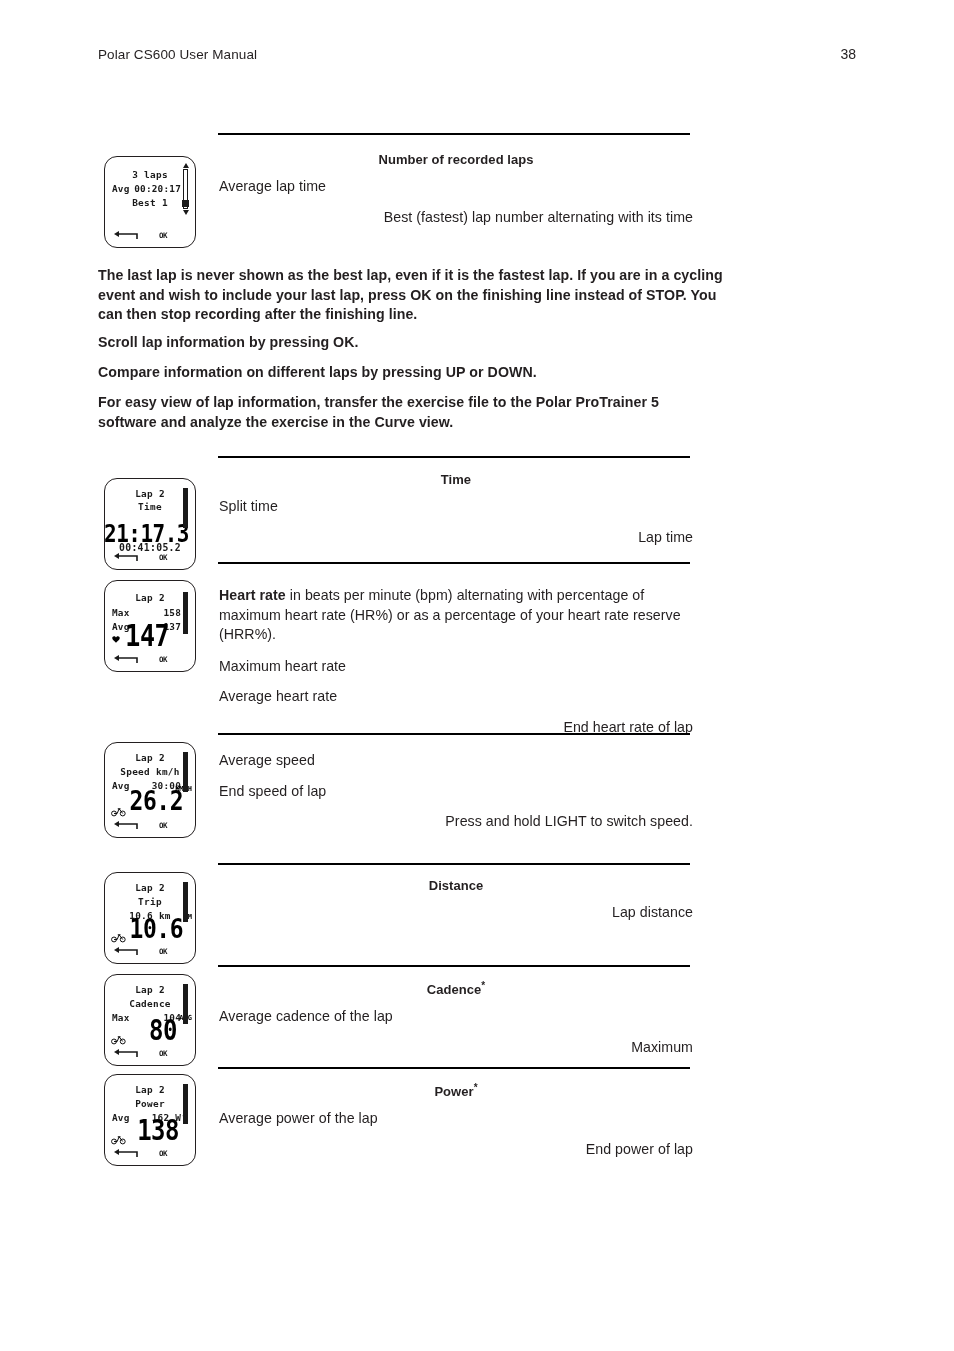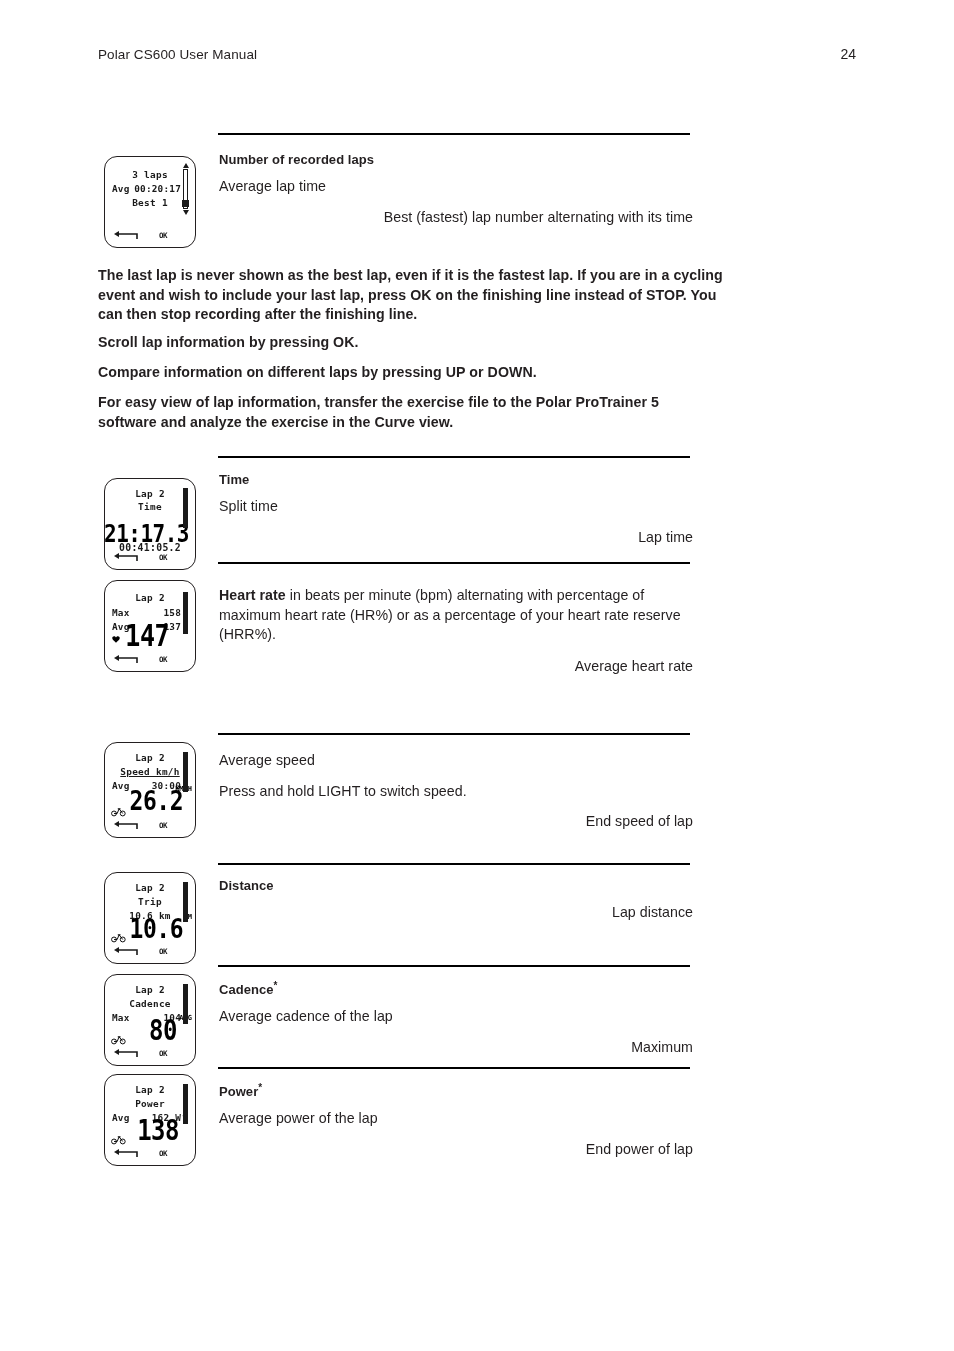--- a/index.html
+++ b/index.html
@@ -64,21 +64,21 @@
     font-size: 14.2px;
     line-height: 19.5px;
     color: #231f20;
     letter-spacing: 0.05px;
   }
   .section-block {
     position: absolute;
     left: 219px;
     width: 474px;
   }
-  .section-block .section-head { margin-bottom: 10px; }
+  .section-block .section-head { margin-bottom: 10px; text-align: center; }
   .section-block .section-line { margin-bottom: 11px; }
   .section-block .section-line:last-child { margin-bottom: 0; text-align: right; }
   .inline-bold { font-weight: bold; }
   .sup-star {
     font-size: 10px;
     vertical-align: super;
     font-weight: bold;
   }
 
   
@@ -235,21 +235,21 @@
     bottom: 20px;
     width: 15px;
     height: 11px;
   }
 </style>
 </head>
 <body>
 
 <div class="page-header">
   <div class="header-title">Polar CS600 User Manual</div>
-  <div class="header-pageno">24</div>
+  <div class="header-pageno">38</div>
 </div>
 
 <div class="rule" style="top:133px;"></div>
 
 <div class="watch" style="left:104px; top:156px;">
   <div class="watch-screen">
     <div class="lcd-line" style="top:12px;">3 laps</div>
     <div class="lcd-row" style="top:26px;">
       <span>Avg</span>
       <span>00:20:17</span>
@@ -334,29 +334,31 @@
         <path d="M1 4 L6 1 L6 7 Z" fill="#1a1a1a"></path>
         <path d="M5 4 H24 V9" stroke="#1a1a1a" stroke-width="1.6" fill="none"></path>
       </svg>
       <div class="btn-ok">OK</div>
     </div>
   </div>
 </div>
 
 <div class="section-block" style="top:586px;">
   <div class="section-line" style="margin-bottom:12px;"><span class="inline-bold">Heart rate</span><span> in beats per minute (bpm) alternating with percentage of maximum heart rate (HR%) or as a percentage of your heart rate reserve (HRR%).</span></div>
+  <div class="section-line">Maximum heart rate</div>
   <div class="section-line">Average heart rate</div>
+  <div class="section-line">End heart rate of lap</div>
 </div>
 
 <div class="rule" style="top:733px;"></div>
 
 <div class="watch" style="left:104px; top:742px; height:96px;">
   <div class="watch-screen">
     <div class="lcd-line" style="top:9px;">Lap 2</div>
-    <div class="lcd-line" style="top:23px;text-decoration:underline;">Speed km/h</div>
+    <div class="lcd-line" style="top:23px;">Speed km/h</div>
     <div class="lcd-row" style="top:37px;">
       <span>Avg</span>
       <span>30:00</span>
     </div>
     <div class="lcd-big" style="bottom:22px; right:12px; font-size:23px;">26.2</div>
     <div class="lcd-unit" style="right:3px; bottom:44px;">KM/H</div>
     <svg class="icon-bike" viewBox="0 0 16 11">
       <circle cx="3.2" cy="7.6" r="2.6" stroke="#000" stroke-width="1" fill="none"></circle>
       <circle cx="12.5" cy="7.6" r="2.6" stroke="#000" stroke-width="1" fill="none"></circle>
       <path d="M3.2 7.6 L6.6 7.6 L8.6 2.6 L12.5 7.6" stroke="#000" stroke-width="1" fill="none"></path>
@@ -370,22 +372,22 @@
         <path d="M1 4 L6 1 L6 7 Z" fill="#1a1a1a"></path>
         <path d="M5 4 H24 V9" stroke="#1a1a1a" stroke-width="1.6" fill="none"></path>
       </svg>
       <div class="btn-ok">OK</div>
     </div>
   </div>
 </div>
 
 <div class="section-block" style="top:751px;">
   <div class="section-line">Average speed</div>
+  <div class="section-line">End speed of lap</div>
   <div class="section-line">Press and hold LIGHT to switch speed.</div>
-  <div class="section-line">End speed of lap</div>
 </div>
 
 <div class="rule" style="top:863px;"></div>
 
 <div class="watch" style="left:104px; top:872px;">
   <div class="watch-screen">
     <div class="lcd-line" style="top:9px;">Lap 2</div>
     <div class="lcd-line" style="top:23px;">Trip</div>
     <div class="lcd-line" style="top:37px;">10.6 km</div>
     <div class="lcd-big" style="bottom:20px; right:12px; font-size:23px;">10.6</div>

